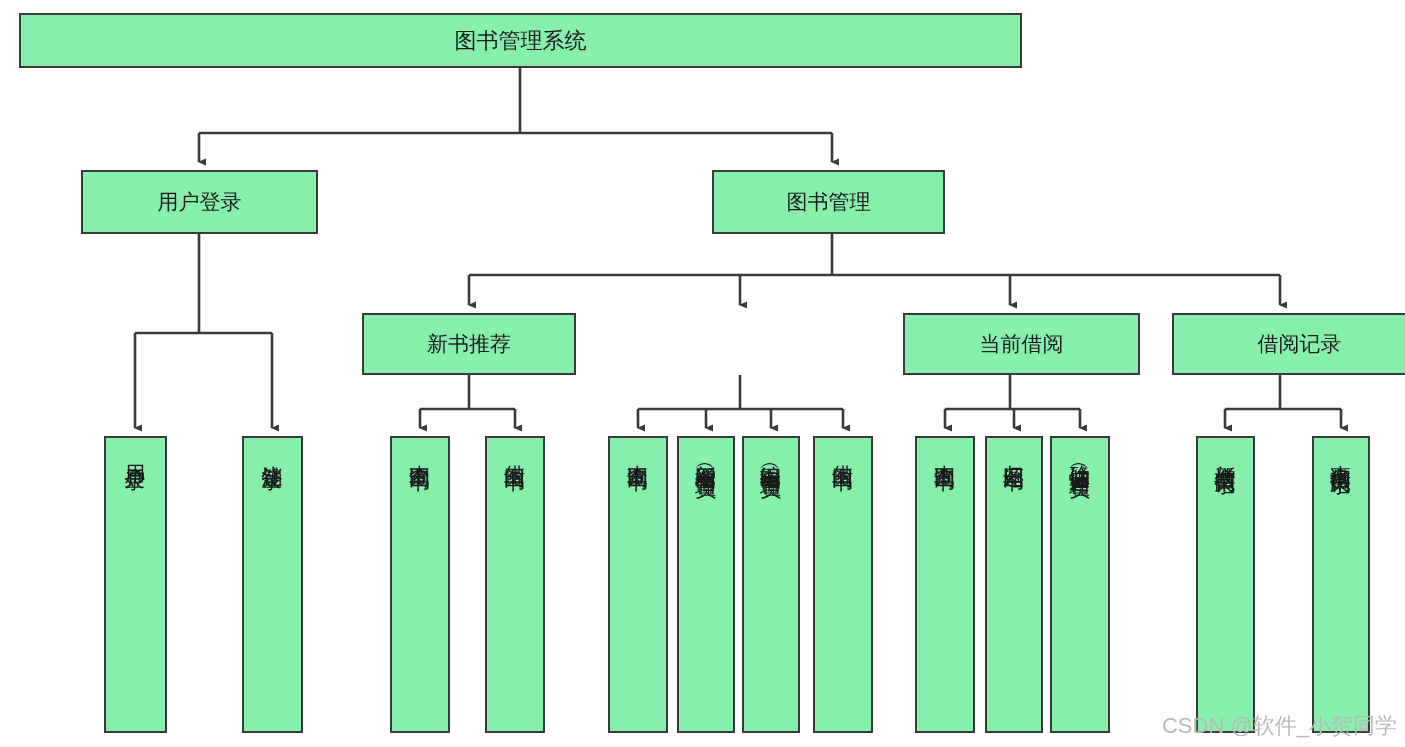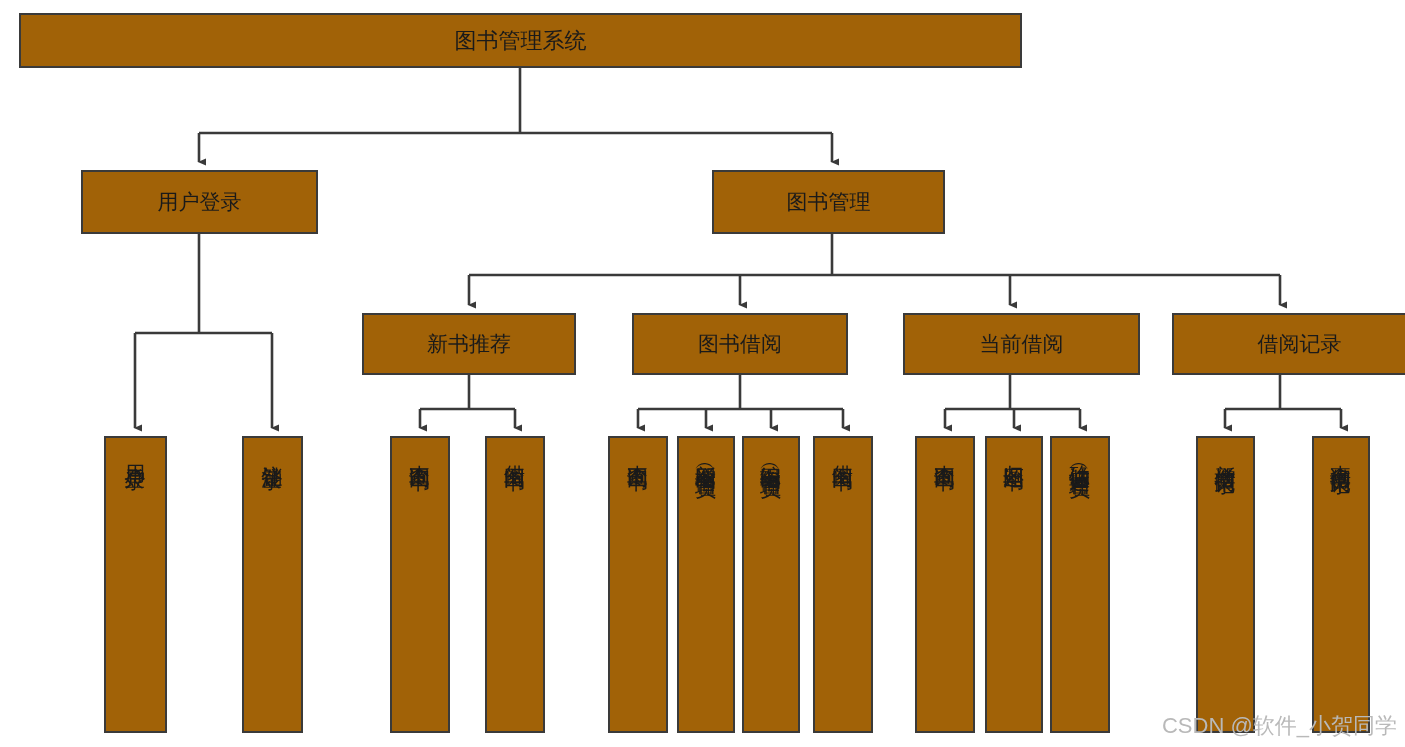--- a/index.html
+++ b/index.html
@@ -22,21 +22,21 @@
   svg.edges {
     position: absolute;
     left: 0;
     top: 0;
     width: 1405px;
     height: 747px;
   }
   .node {
     position: absolute;
     box-sizing: border-box;
-    background: #a16207;
+    background: #86efac;
     border: 2.5px solid #3a3a3a;
     display: flex;
     align-items: center;
     justify-content: center;
     z-index: 2;
   }
   .node .label {
     color: #1a1a1a;
     text-align: center;
     line-height: 1.25;
@@ -132,23 +132,20 @@
   <div class="node horizontal" style="left:81px; top:170px; width:237px; height:64px;">
     <span class="label">用户登录</span>
   </div>
   <div class="node horizontal" style="left:712px; top:170px; width:233px; height:64px;">
     <span class="label">图书管理</span>
   </div>
 
   <div class="node horizontal" style="left:362px; top:313px; width:214px; height:62px;">
     <span class="label">新书推荐</span>
   </div>
-  <div class="node horizontal" style="left:632px; top:313px; width:216px; height:62px;">
-    <span class="label">图书借阅</span>
-  </div>
   <div class="node horizontal" style="left:903px; top:313px; width:237px; height:62px;">
     <span class="label">当前借阅</span>
   </div>
   <div class="node horizontal" style="left:1172px; top:313px; width:255px; height:62px;">
     <span class="label">借阅记录</span>
   </div>
 
   <div class="node vertical" style="left:104px; top:436px; width:63px; height:297px;">
     <span class="label">用户登录</span>
   </div>

